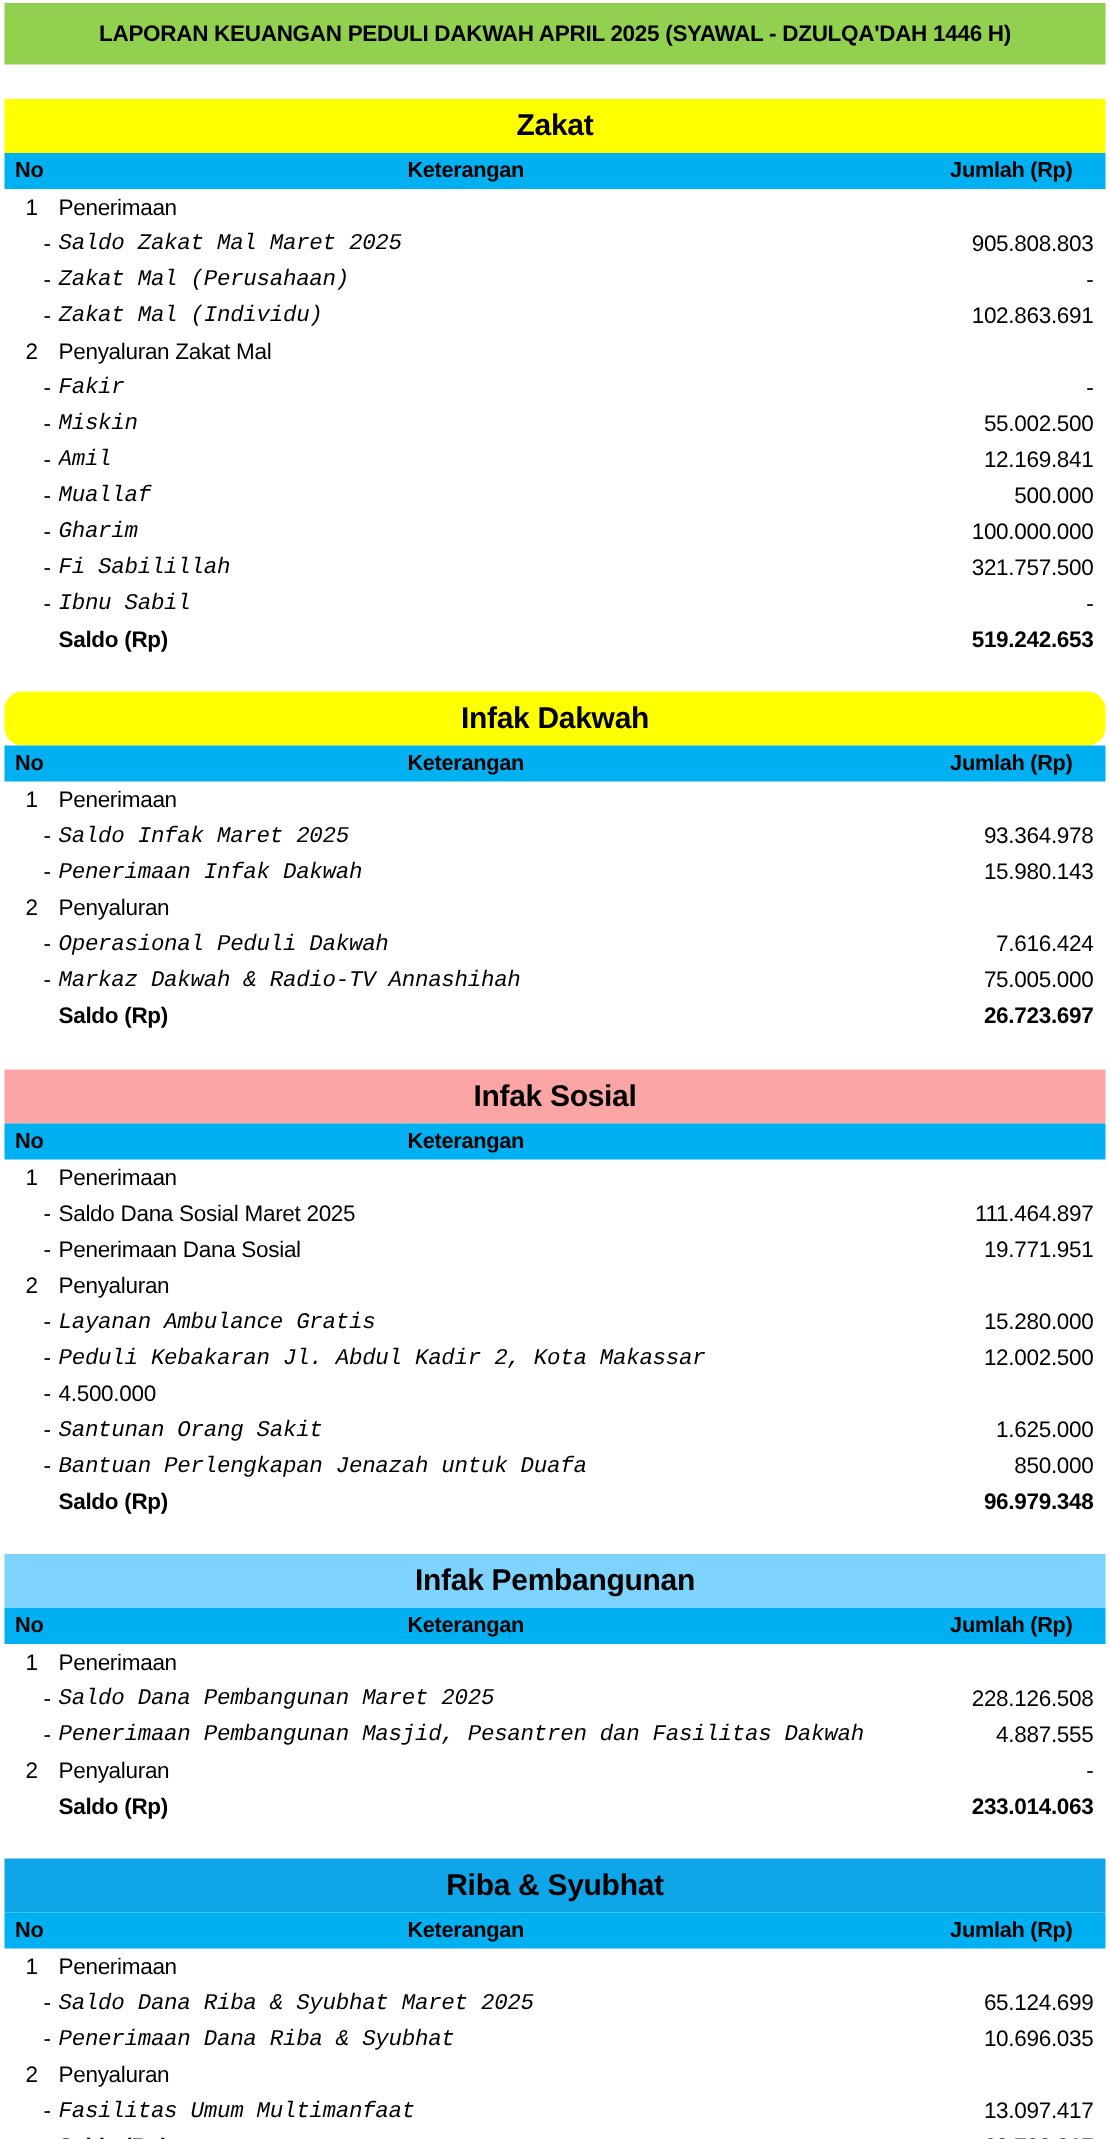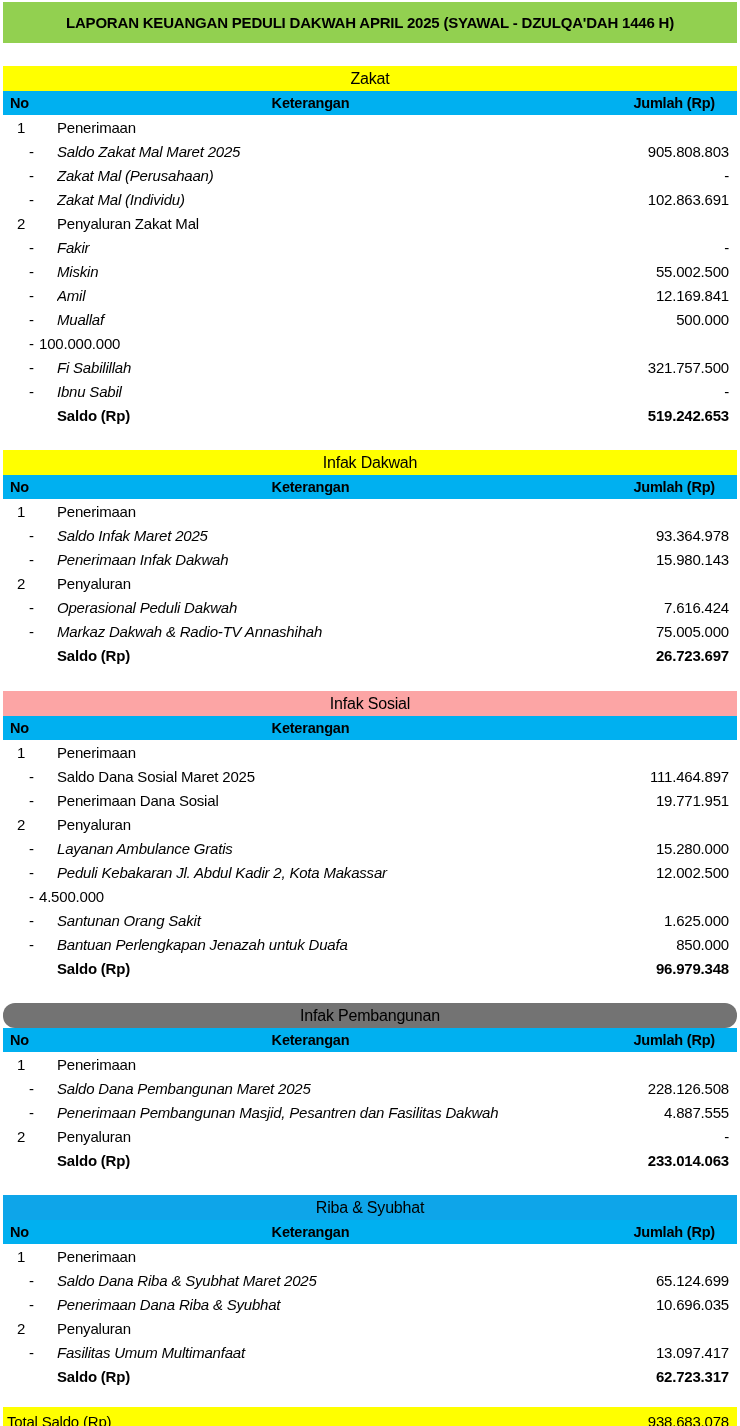--- a/index.html
+++ b/index.html
@@ -11,40 +11,40 @@
   }
   .m{margin-left:3px;margin-right:3px;}
   .title-bar{
     margin-top:2px;height:41px;
     display:flex;align-items:center;justify-content:center;
     font-weight:bold;font-size:15px;letter-spacing:-0.2px;
   }
   .section{margin-top:23px;}
   .section.gap24{margin-top:24px;}
   .sec-title{
-    height:25px;display:flex;align-items:center;justify-content:center;
-    font-weight:normal;font-size:16px;letter-spacing:-0.2px;
+    height:36px;display:flex;align-items:center;justify-content:center;
+    font-weight:bold;font-size:20px;letter-spacing:-0.2px;
   }
   .cols{
     height:24px;display:grid;grid-template-columns:45px 525px 1fr;
     align-items:center;font-weight:bold;font-size:14.5px;letter-spacing:-0.2px;
   }
   .cols .c-no{padding-left:7px;}
   .cols .c-ket{text-align:center;}
   .cols .c-jum{text-align:right;padding-right:22px;white-space:nowrap;}
   .row{
     height:24px;display:flex;align-items:center;
     position:relative;padding-left:36px;padding-right:8px;
     font-size:15px;letter-spacing:-0.2px;
   }
   .row .num{position:absolute;left:10px;width:16px;text-align:center;}
   .row .dash{position:absolute;left:26px;}
-  .row .label{flex:1;white-space:nowrap;overflow:hidden;margin-left:18px;}
+  .row .label{flex:1;white-space:nowrap;overflow:hidden;}
   .row .value{white-space:nowrap;text-align:right;}
-  .row.italic .label{font-style:italic;}
+  .row.italic .label{font-style:italic;font-family:Liberation Mono, monospace;}
   .row.saldo .label,.row.saldo .value{font-weight:bold;}
   .total-bar{
     margin-top:19px;height:28px;
     display:flex;align-items:center;justify-content:space-between;
     font-weight:normal;font-size:15px;letter-spacing:-0.2px;
     padding-left:4px;padding-right:8px;box-sizing:border-box;
   }
 </style>
 </head>
 <body>
@@ -102,39 +102,40 @@
           <span class="label">Amil</span>
           <span class="value">12.169.841</span>
         </div>
         <div class="row italic">
           <span class="dash">-</span>
           <span class="label">Muallaf</span>
           <span class="value">500.000</span>
         </div>
         <div class="row italic">
           <span class="dash">-</span>
+          <span class="label">Gharim</span>
           <span class="value">100.000.000</span>
         </div>
         <div class="row italic">
           <span class="dash">-</span>
           <span class="label">Fi Sabilillah</span>
           <span class="value">321.757.500</span>
         </div>
         <div class="row italic">
           <span class="dash">-</span>
           <span class="label">Ibnu Sabil</span>
           <span class="value">-</span>
         </div>
         <div class="row saldo">
           <span class="label">Saldo (Rp)</span>
           <span class="value">519.242.653</span>
         </div>
       </div>
       <div class="section m">
-        <div class="sec-title" style="background: rgb(255, 255, 0);">Infak Dakwah</div>
+        <div class="sec-title" style="background: rgb(255, 255, 0); border-radius: 12px;">Infak Dakwah</div>
         <div class="cols" style="background: rgb(0, 176, 240);">
           <span class="c-no">No</span>
           <span class="c-ket">Keterangan</span>
           <span class="c-jum">Jumlah (Rp)</span>
         </div>
         <div class="row">
           <span class="num">1</span>
           <span class="label">Penerimaan</span>
           <span class="value"></span>
         </div>
@@ -218,21 +219,21 @@
           <span class="dash">-</span>
           <span class="label">Bantuan Perlengkapan Jenazah untuk Duafa</span>
           <span class="value">850.000</span>
         </div>
         <div class="row saldo">
           <span class="label">Saldo (Rp)</span>
           <span class="value">96.979.348</span>
         </div>
       </div>
       <div class="section m">
-        <div class="sec-title" style="background: #737373; border-radius: 12px;">Infak Pembangunan</div>
+        <div class="sec-title" style="background: #7dd3fc;">Infak Pembangunan</div>
         <div class="cols" style="background: rgb(0, 176, 240);">
           <span class="c-no">No</span>
           <span class="c-ket">Keterangan</span>
           <span class="c-jum">Jumlah (Rp)</span>
         </div>
         <div class="row">
           <span class="num">1</span>
           <span class="label">Penerimaan</span>
           <span class="value"></span>
         </div>

